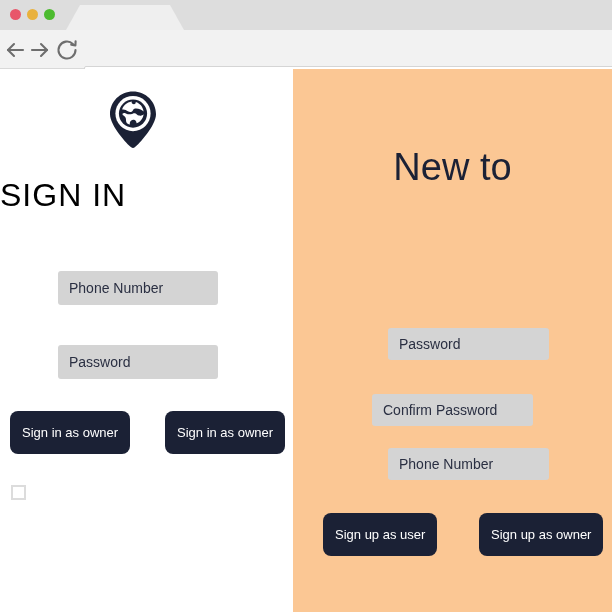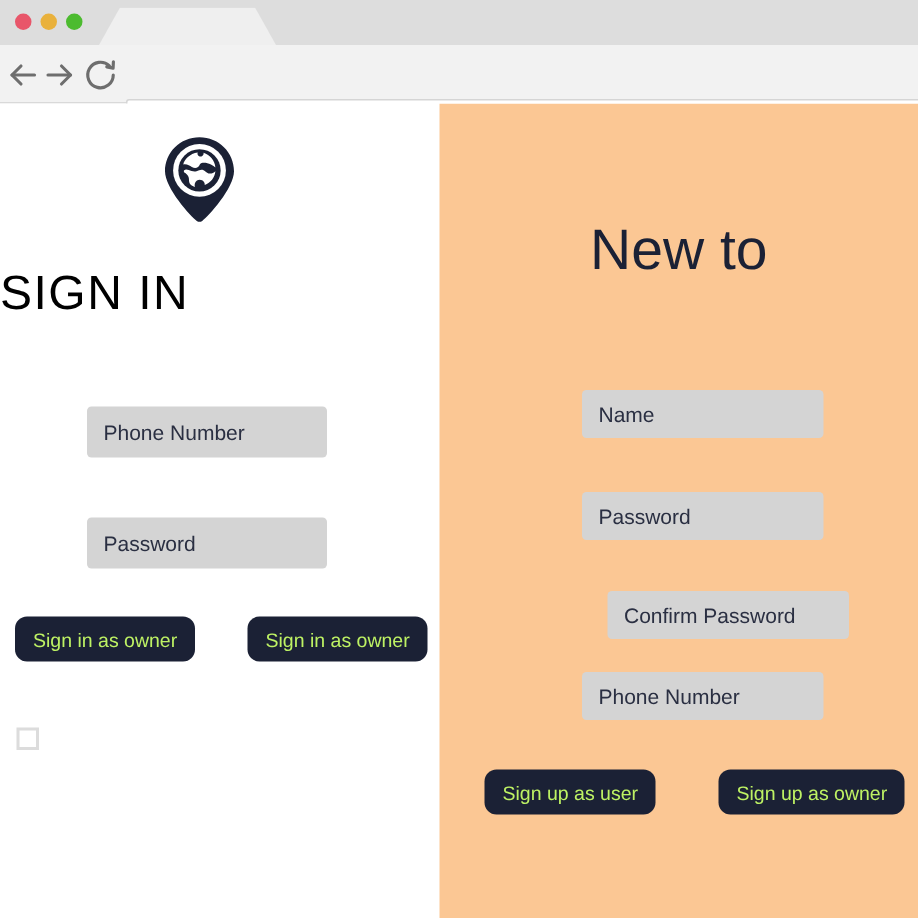--- a/index.html
+++ b/index.html
@@ -132,33 +132,33 @@
     padding: 0 11px;
     outline: none;
   }
   .field::placeholder { color: #2a2f42; opacity: 1; }
 
   .f-phone-left { left: 58px;  top: 202px; width: 160px; height: 34px; }
   .f-pass-left  { left: 58px;  top: 276px; width: 160px; height: 34px; }
 
   .f-name       { left: 95px;  top: 191px; width: 161px; height: 32px; }
   .f-pass       { left: 95px;  top: 259px; width: 161px; height: 32px; }
-  .f-confirm    { left: 112px;  top: 325px; width: 161px; height: 32px; }
+  .f-confirm    { left: 79px;  top: 325px; width: 161px; height: 32px; }
   .f-phone      { left: 95px;  top: 379px; width: 161px; height: 32px; }
 
   
   .btn {
     position: absolute;
     background: #1b2135;
-    color: #bef264;
+    color: #ffffff;
     border: none;
     border-radius: 8px;
     font-family: "Liberation Sans", sans-serif;
     font-size: 13px;
-    height: 30px;
+    height: 43px;
     padding: 0 12px;
     white-space: nowrap;
     cursor: pointer;
   }
 
   .b-owner-in { left: 10px;  top: 342px; }
   .b-user-in  { left: 165px; top: 342px; }
 
   .b-user-up  { left: 30px;  top: 444px; }
   .b-owner-up { left: 186px; top: 444px; }
@@ -209,21 +209,20 @@
   </div>
 
   <div class="page">
 
     <div class="panel-right">
 
       <div class="title-new">
         <span>New to</span><br>
       </div>
 
-      <input class="field f-name" type="text" placeholder="Name" style="">
       <input class="field f-pass" type="text" placeholder="Password" style="">
       <input class="field f-confirm" type="text" placeholder="Confirm Password" style="">
       <input class="field f-phone" type="text" placeholder="Phone Number" style="">
 
       <button class="btn b-user-up">Sign up as user</button>
       <button class="btn b-owner-up">Sign up as owner</button>
     </div>
 
     <div class="panel-left">
 

